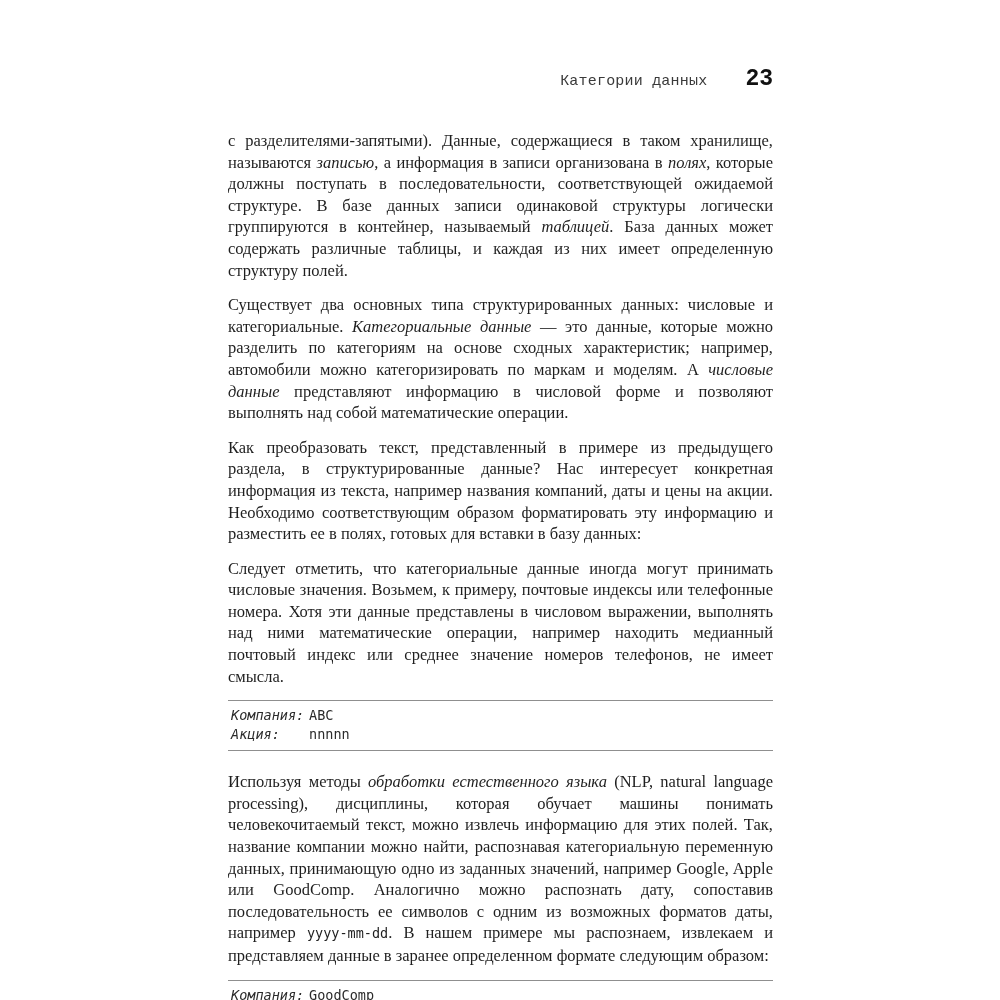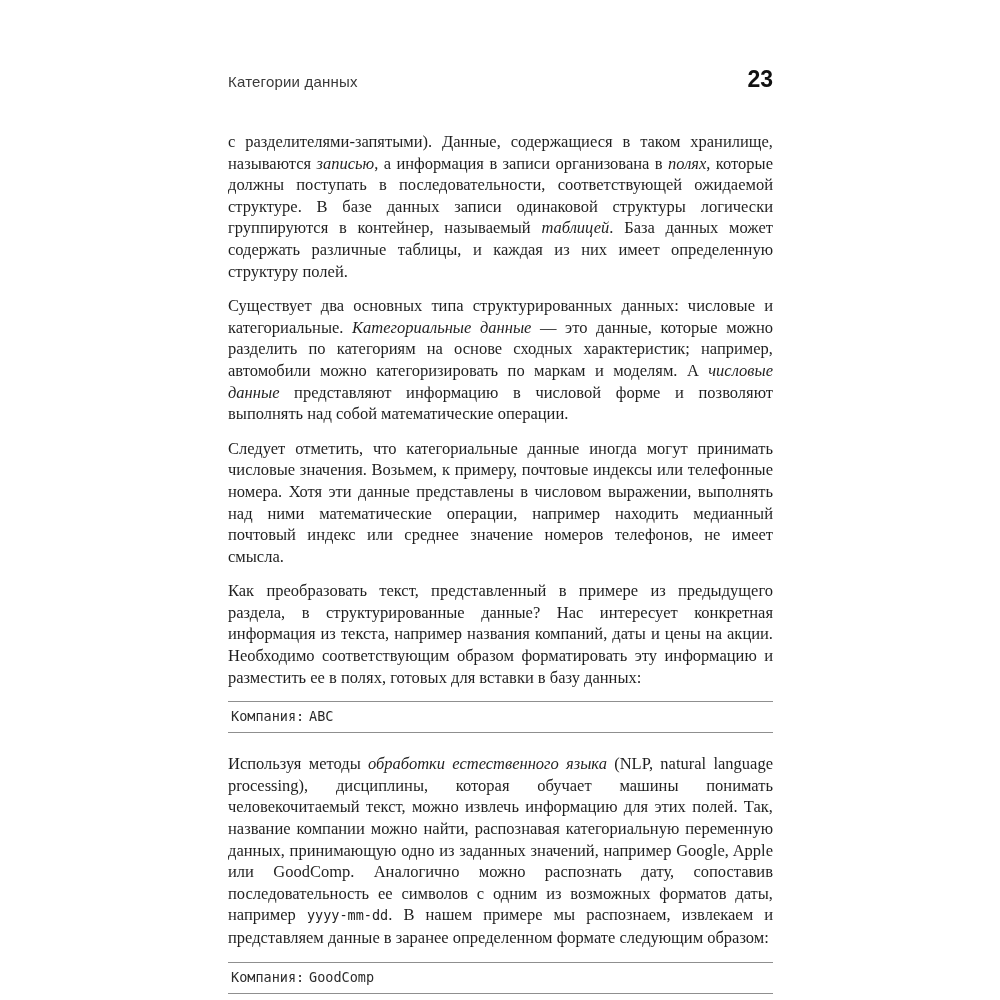--- a/index.html
+++ b/index.html
@@ -17,24 +17,24 @@
   }
   .content {
     position: absolute;
     left: 228px;
     top: 66px;
     width: 545px;
   }
   
   .running-head {
     display: flex;
-    justify-content: space-between;
+    justify-content: flex-end;
     align-items: baseline;
     margin-bottom: 38px;
-    font-family: Liberation Sans, sans-serif;
+    font-family: Liberation Mono, monospace;
   }
   .head-title {
     font-size: 15px;
     color: #3a3a3a;
     letter-spacing: 0.2px;
   }
   .head-page {
     font-size: 23px;
     font-weight: 700;
     color: #111111;
@@ -62,47 +62,52 @@
     margin: 8px 0 20px 0;
     font-family: "DejaVu Sans Mono", "Liberation Mono", monospace;
     font-size: 13.5px;
     line-height: 19px;
     color: #2b2b2b;
   }
   .code-row { display: flex; }
   .code-label {
     flex: 0 0 78px;
     white-space: pre;
+    font-style: italic;
   }
   .code-value { white-space: pre; text-align: center; }
 </style>
 </head>
 <body>
 
 <div class="page">
   <div class="content">
 
     <header class="running-head">
       <span class="head-title">Категории данных</span>
       <span class="head-page">23</span>
     </header>
 
     <main class="body-text">
       <p><span>с разделителями-запятыми). Данные, содержащиеся в таком хранилище, называются </span><span class="it">записью</span><span>, а информация в записи организована в </span><span class="it">полях</span><span>, которые должны поступать в последовательности, соответствующей ожидаемой структуре. В базе данных записи одинаковой структуры логически группируются в контейнер, называемый </span><span class="it">таблицей</span><span>. База данных может содержать различные таблицы, и каждая из них имеет определенную структуру полей.</span></p>
 
       <p><span>Существует два основных типа структурированных данных: числовые и категориальные. </span><span class="it">Категориальные данные</span><span> — это данные, которые можно разделить по категориям на основе сходных характеристик; например, автомобили можно категоризировать по маркам и моделям. А </span><span class="it">числовые данные</span><span> представляют информацию в числовой форме и позволяют выполнять над собой математические операции.</span></p>
 
+      <p><span>Как преобразовать текст, представленный в примере из предыдущего раздела, в структурированные данные? Нас интересует конкретная информация из текста, например названия компаний, даты и цены на акции. Необходимо соответствующим образом форматировать эту информацию и разместить ее в полях, готовых для вставки в базу данных:</span></p>
+
       <p><span>Следует отметить, что категориальные данные иногда могут принимать числовые значения. Возьмем, к примеру, почтовые индексы или телефонные номера. Хотя эти данные представлены в числовом выражении, выполнять над ними математические операции, например находить медианный почтовый индекс или среднее значение номеров телефонов, не имеет смысла.</span></p>
-
-      <p><span>Как преобразовать текст, представленный в примере из предыдущего раздела, в структурированные данные? Нас интересует конкретная информация из текста, например названия компаний, даты и цены на акции. Необходимо соответствующим образом форматировать эту информацию и разместить ее в полях, готовых для вставки в базу данных:</span></p>
 
       <div class="code-block">
           <div class="code-row">
             <span class="code-label">Компания:</span>
             <span class="code-value">ABC</span>
+          </div>
+          <div class="code-row">
+            <span class="code-label">Акция:</span>
+            <span class="code-value">nnnnn</span>
           </div>
         </div>
 
       <p><span>Используя методы </span><span class="it">обработки естественного языка</span><span> (NLP, natural language processing), дисциплины, которая обучает машины понимать человекочитаемый текст, можно извлечь информацию для этих полей. Так, название компании можно найти, распознавая категориальную переменную данных, принимающую одно из заданных значений, например Google, Apple или GoodComp. Аналогично можно распознать дату, сопоставив последовательность ее символов с одним из возможных форматов даты, например </span><span class="mono">yyyy-mm-dd</span><span>. В нашем примере мы распознаем, извлекаем и представляем данные в заранее определенном формате следующим образом:</span></p>
 
       <div class="code-block">
           <div class="code-row">
             <span class="code-label">Компания:</span>
             <span class="code-value">GoodComp</span>
           </div>

